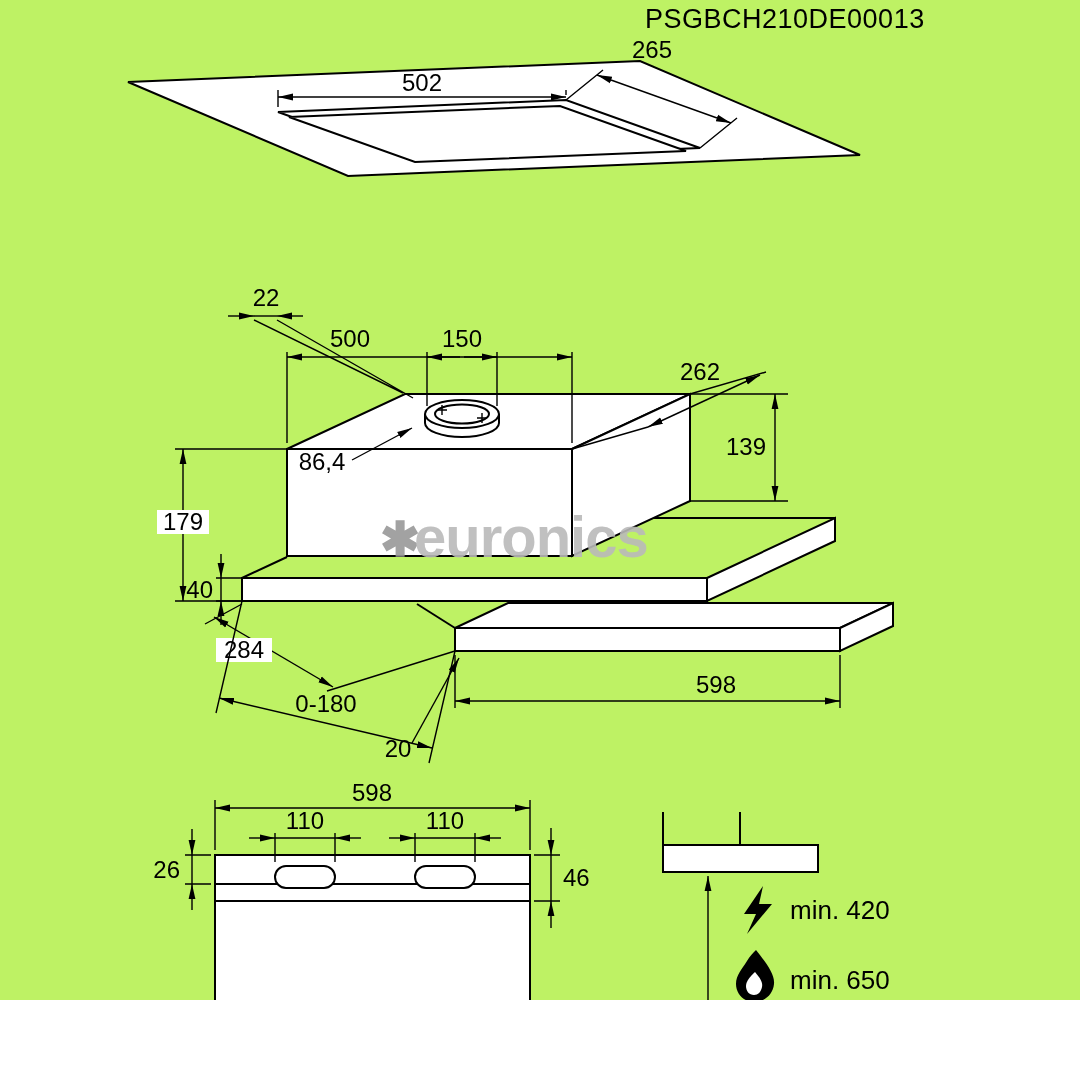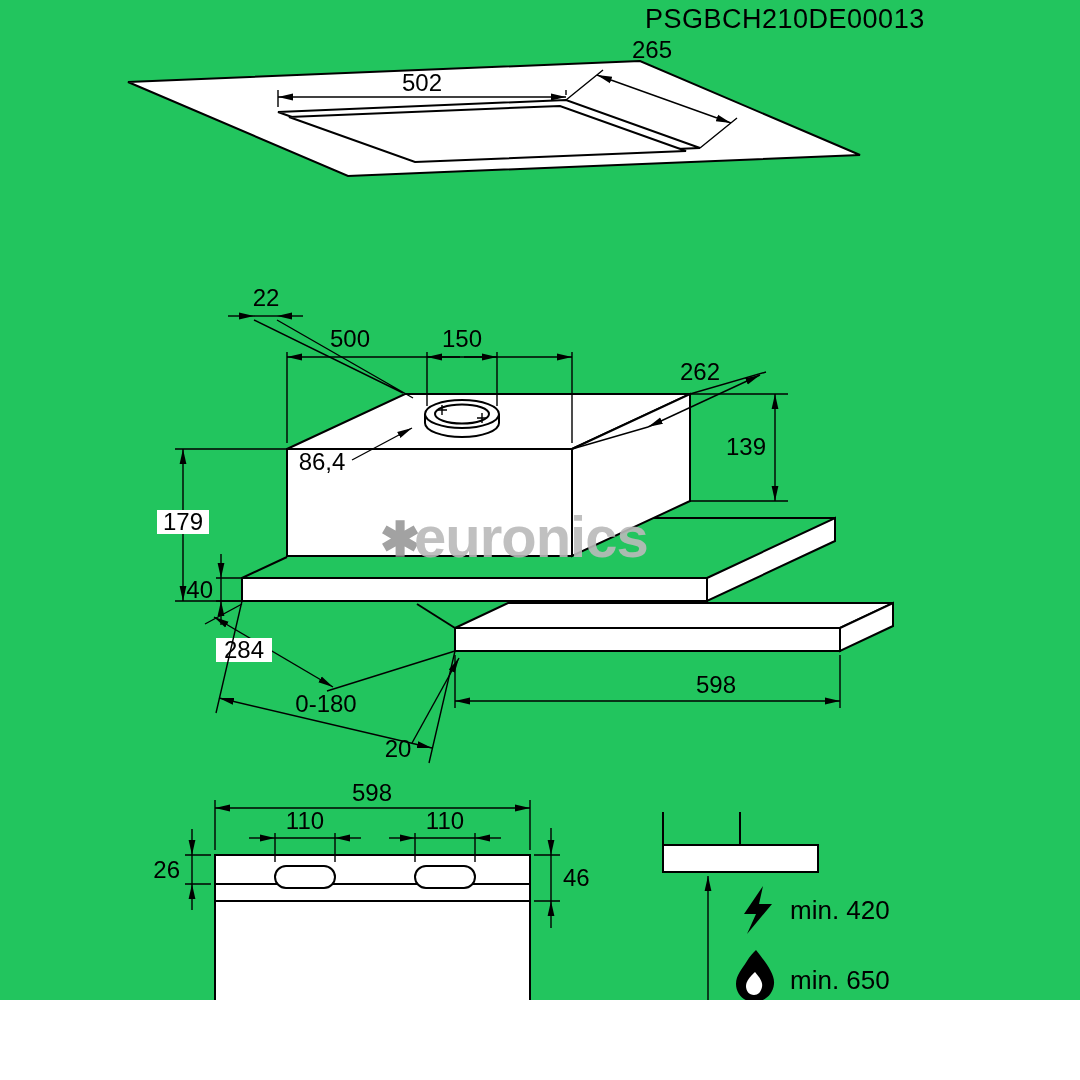--- a/index.html
+++ b/index.html
@@ -1,16 +1,16 @@
 <!DOCTYPE html>
 <html><head>
 <meta charset="utf-8">
 <style>
   html,body{margin:0;padding:0;background:#ffffff;}
-  .canvas{position:relative;width:1080px;height:1000px;background:#22c55e;overflow:hidden;
+  .canvas{position:relative;width:1080px;height:1000px;background:#bef264;overflow:hidden;
           font-family:"Liberation Sans",sans-serif;}
   svg{position:absolute;left:0;top:0;}
   .ol{stroke:#000;stroke-width:2;fill:none;stroke-linejoin:miter;}
   .olf{stroke:#000;stroke-width:2;fill:#ffffff;stroke-linejoin:miter;}
   .dl{stroke:#000;stroke-width:1.4;fill:none;}
   text{font-family:"Liberation Sans",sans-serif;fill:#000;}
   .dim-text{font-size:24px;}
   .code-text{font-size:27px;letter-spacing:0.5px;}
   .min-text{font-size:26px;}
   .wm-star{font-size:48px;fill:#989898;font-weight:bold;}

